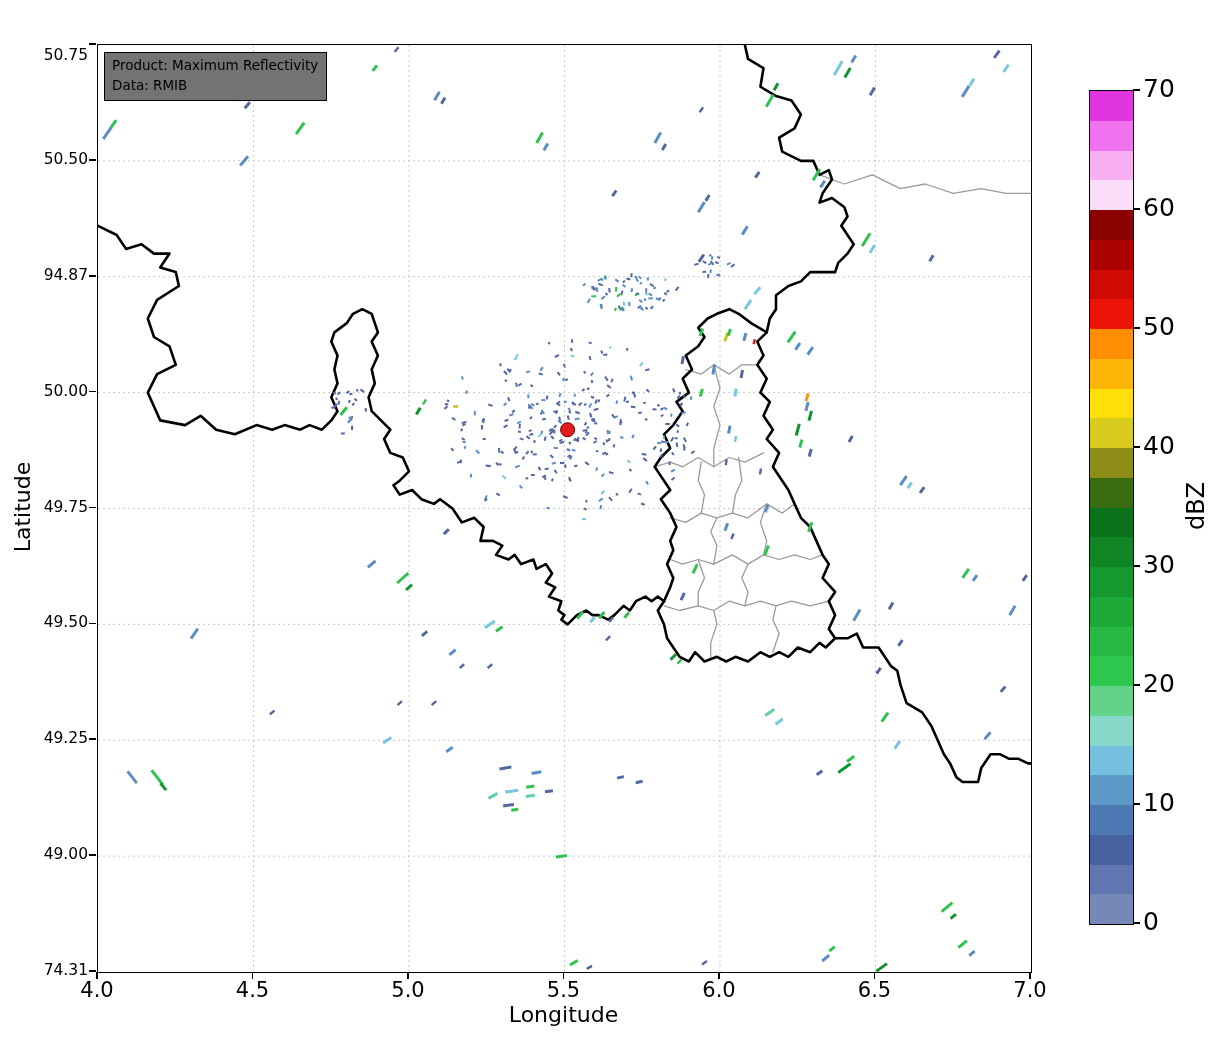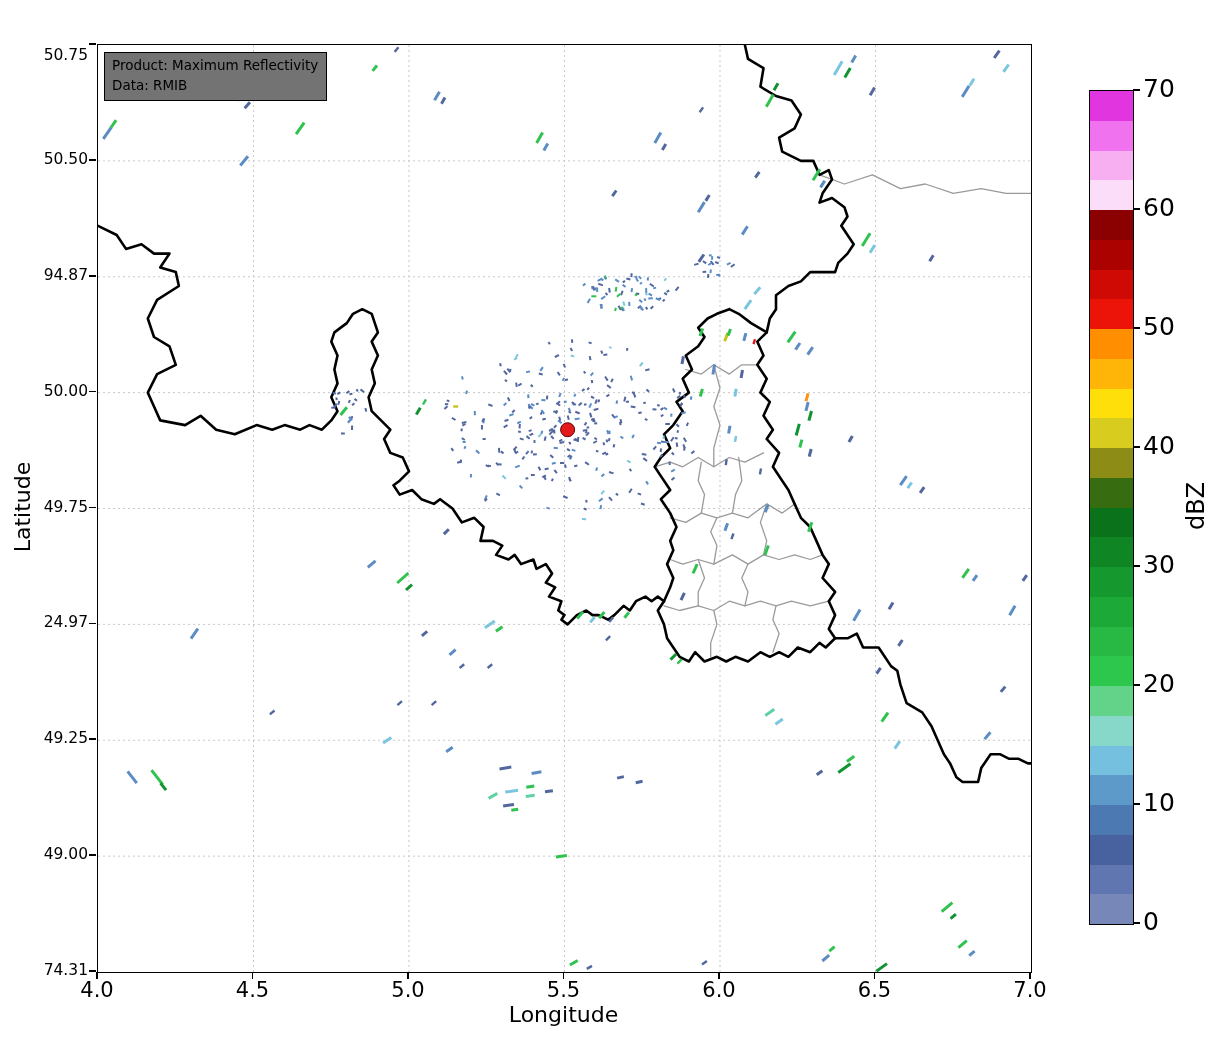--- a/index.html
+++ b/index.html
@@ -628,21 +628,21 @@
     <div class="yticklab" style="top: 34px; margin-top: 12px;">50.75</div>
     <div class="ticky" style="top: 159.075px;"></div>
     <div class="yticklab" style="top: 149.875px;">50.50</div>
     <div class="ticky" style="top: 274.95px;"></div>
     <div class="yticklab" style="top: 265.75px;">94.87</div>
     <div class="ticky" style="top: 390.825px;"></div>
     <div class="yticklab" style="top: 381.625px;">50.00</div>
     <div class="ticky" style="top: 506.7px;"></div>
     <div class="yticklab" style="top: 497.5px;">49.75</div>
     <div class="ticky" style="top: 622.575px;"></div>
-    <div class="yticklab" style="top: 613.375px;">24.97</div>
+    <div class="yticklab" style="top: 613.375px;">49.50</div>
     <div class="ticky" style="top: 738.45px;"></div>
     <div class="yticklab" style="top: 729.25px;">49.25</div>
     <div class="ticky" style="top: 854.325px;"></div>
     <div class="yticklab" style="top: 845.125px;">49.00</div>
     <div class="ticky" style="top: 970.2px;"></div>
     <div class="yticklab" style="top: 961px;">74.31</div>
     <div class="cbtick" style="top: 922.2px;"></div>
     <div class="cbticklab" style="top: 907px;">0</div>
     <div class="cbtick" style="top: 803.2px;"></div>
     <div class="cbticklab" style="top: 788px;">10</div>

